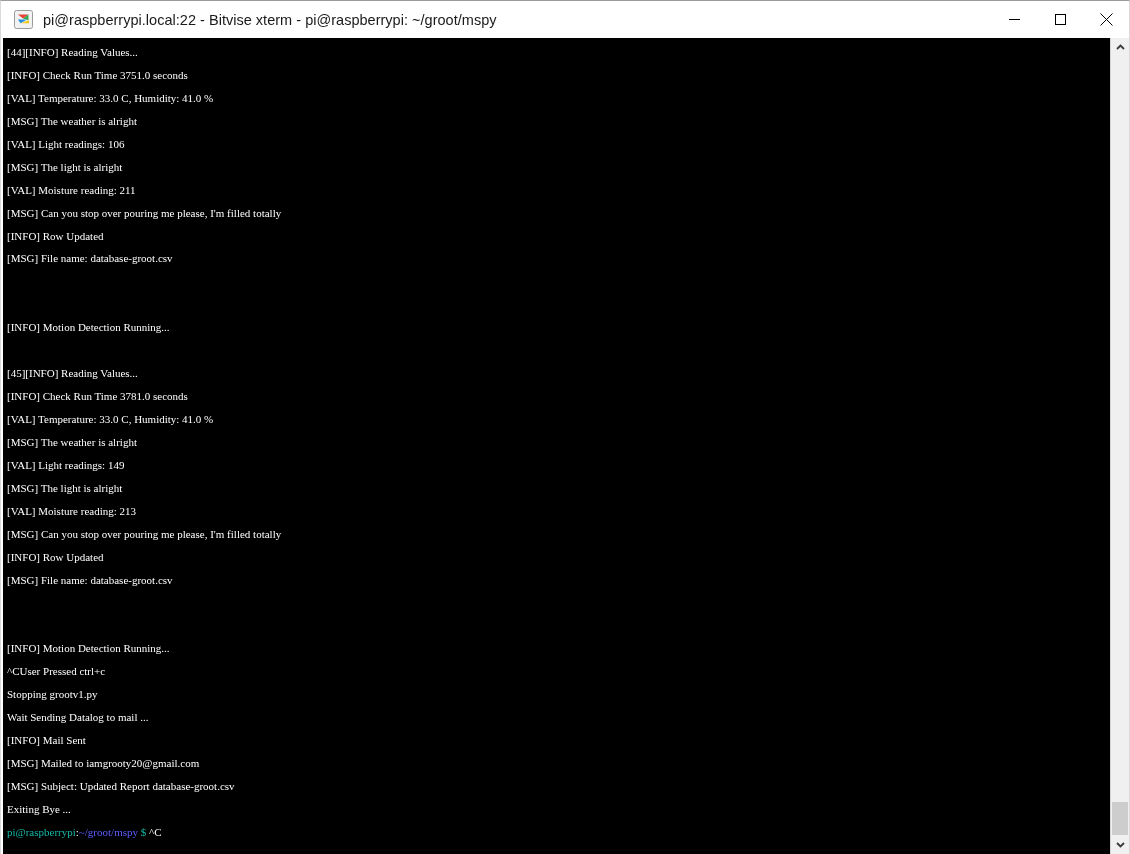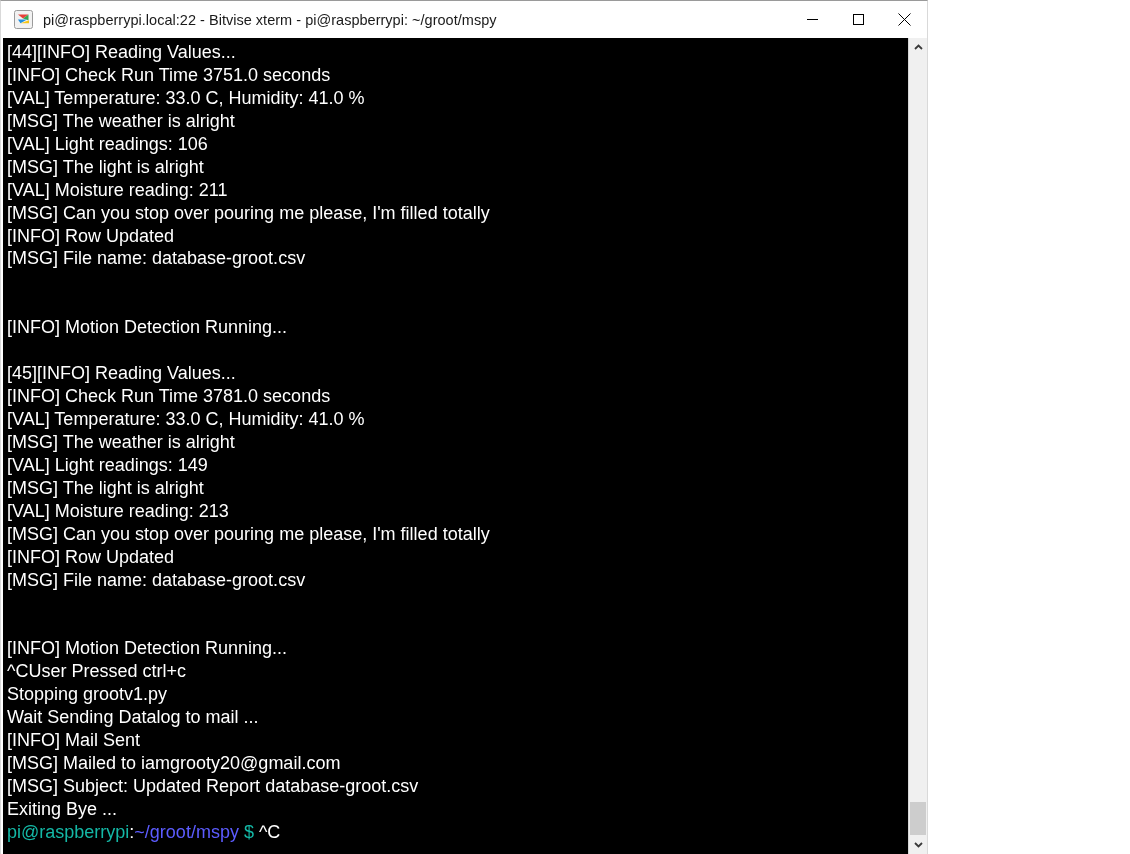--- a/index.html
+++ b/index.html
@@ -9,21 +9,21 @@
   }
   body {
     width: 1130px;
     height: 854px;
     overflow: hidden;
     font-family: "Liberation Sans", sans-serif;
   }
 
   .window {
     position: relative;
-    width: 928px;
+    width: 1130px;
     height: 854px;
     box-sizing: border-box;
     background: #ffffff;
     border-top: 1px solid #9a9a9a;
     border-left: 1px solid #d9d9d9;
     border-right: 1px solid #d9d9d9;
     display: flex;
     flex-direction: column;
   }
 
@@ -80,22 +80,22 @@
     background: #000000;
     border-left: 2px solid #ffffff;
     box-sizing: border-box;
     overflow: hidden;
   }
 
   .terminal {
     flex: 1 1 auto;
     background: #000000;
     color: #ffffff;
-    font-family: Liberation Sans, sans-serif;
-    font-size: 18px;
+    font-family: Liberation Serif, serif;
+    font-size: 11px;
     line-height: 22.95px;
     padding: 3px 0 9px 4px;
     box-sizing: border-box;
     overflow: hidden;
     white-space: pre;
     letter-spacing: 0px;
   }
   .tline {
     height: 22.95px;
     white-space: pre;

